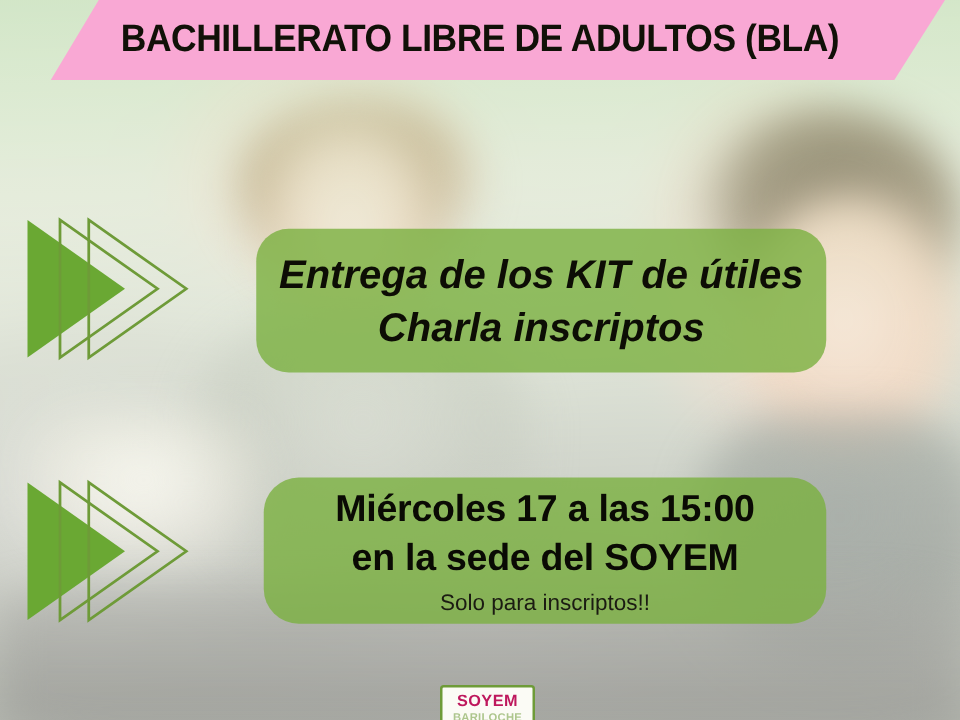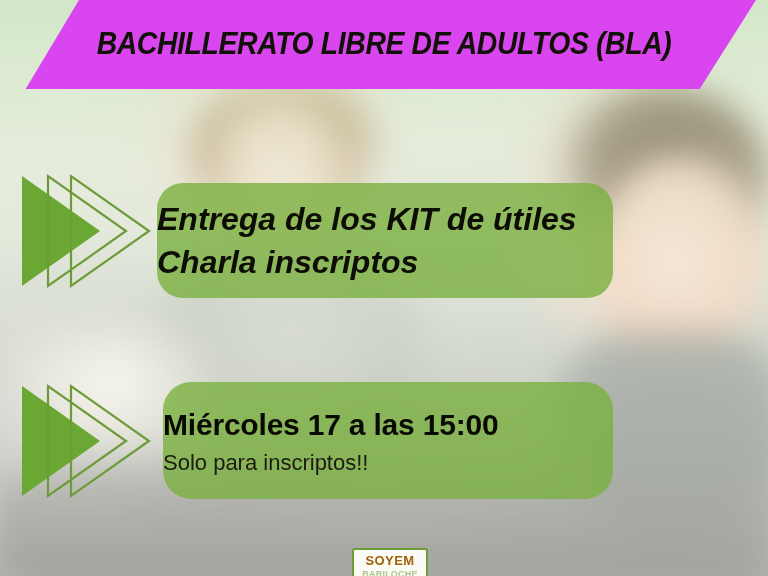--- a/index.html
+++ b/index.html
@@ -73,27 +73,26 @@
   .bg-tint {
     position: absolute; inset: 0;
     background: linear-gradient(180deg, rgba(182,214,160,0.38) 0%, rgba(198,222,180,0.30) 22%, rgba(206,226,192,0.16) 45%, rgba(200,210,196,0.10) 70%, rgba(196,200,194,0.10) 100%);
   }
 
   
   .header-banner {
     position: absolute;
     left: 0; top: 0;
     width: 768px;
-    height: 89px;
-    background: #d946ef;
+    height: 64px;
+    background: #f9a8d4;
     clip-path: polygon(79px 0px, 756px 0px, 699px 90px, 25px 90px);
     display: flex;
     align-items: center;
     justify-content: center;
-    font-style: italic;
   }
   .header-title {
     color: #111108;
     font-size: 30.5px;
     font-weight: bold;
     letter-spacing: -0.4px;
     white-space: nowrap;
     transform: scaleX(0.93);
     padding-bottom: 2px;
   }
@@ -101,21 +100,23 @@
   
   .arrow-group { position: absolute; }
   .arrow-group svg { display: block; overflow: visible; }
 
   
   .content-box {
     position: absolute;
     background: rgba(123,176,64,0.80);
     display: flex;
     flex-direction: column;
+    align-items: center;
     justify-content: center;
+    margin-left: 48px;
   }
   #box-entrega {
     left: 157px; top: 183px; width: 456px; height: 115px;
     border-radius: 26px;
   }
   #box-fecha {
     left: 163px; top: 382px; width: 450px; height: 117px;
     border-radius: 28px;
   }
   .line-italic {
@@ -129,21 +130,21 @@
   .line-bold {
     color: #0a0a04;
     font-size: 30px;
     font-weight: bold;
     line-height: 1.30;
     white-space: nowrap;
     letter-spacing: -0.2px;
   }
   .line-regular {
     color: #1b1b12;
-    font-size: 22px;
+    font-size: 18px;
     font-weight: normal;
     line-height: 1.25;
     white-space: nowrap;
     margin-top: 5px;
   }
 
   
   #logo {
     position: absolute;
     left: 352px; top: 548px;
@@ -153,21 +154,21 @@
     border-radius: 3px;
     display: flex;
     flex-direction: column;
     align-items: center;
     justify-content: flex-start;
     padding-top: 4px;
     box-sizing: border-box;
     overflow: hidden;
   }
   .logo-main {
-    color: #a16207;
+    color: #be185d;
     font-size: 13px;
     font-weight: bold;
     letter-spacing: 0.4px;
     line-height: 1;
   }
   .logo-sub {
     color: #6e9b38;
     font-size: 9px;
     font-weight: bold;
     letter-spacing: 0.2px;
@@ -214,20 +215,21 @@
   <div class="arrow-group" style="left:20px; top:382px;">
     <svg width="145" height="118" viewBox="0 0 145 118">
       <polygon points="2,4 2,114 80,59" fill="#6aa833"></polygon>
       <polygon points="28,4 28,114 106,59" fill="none" stroke="#6e9b38" stroke-width="2.2"></polygon>
       <polygon points="51,4 51,114 129,59" fill="none" stroke="#6e9b38" stroke-width="2.2"></polygon>
     </svg>
   </div>
 
   <div class="content-box" id="box-fecha">
     <div class="line-bold">Miércoles 17 a las  15:00</div>
+    <div class="line-bold">en la sede del SOYEM</div>
     <div class="line-regular">Solo para inscriptos!!</div>
   </div>
 
   <div id="logo">
     <div class="logo-main">SOYEM</div>
     <div class="logo-sub">BARILOCHE</div>
   </div>
 
 </div>
 

